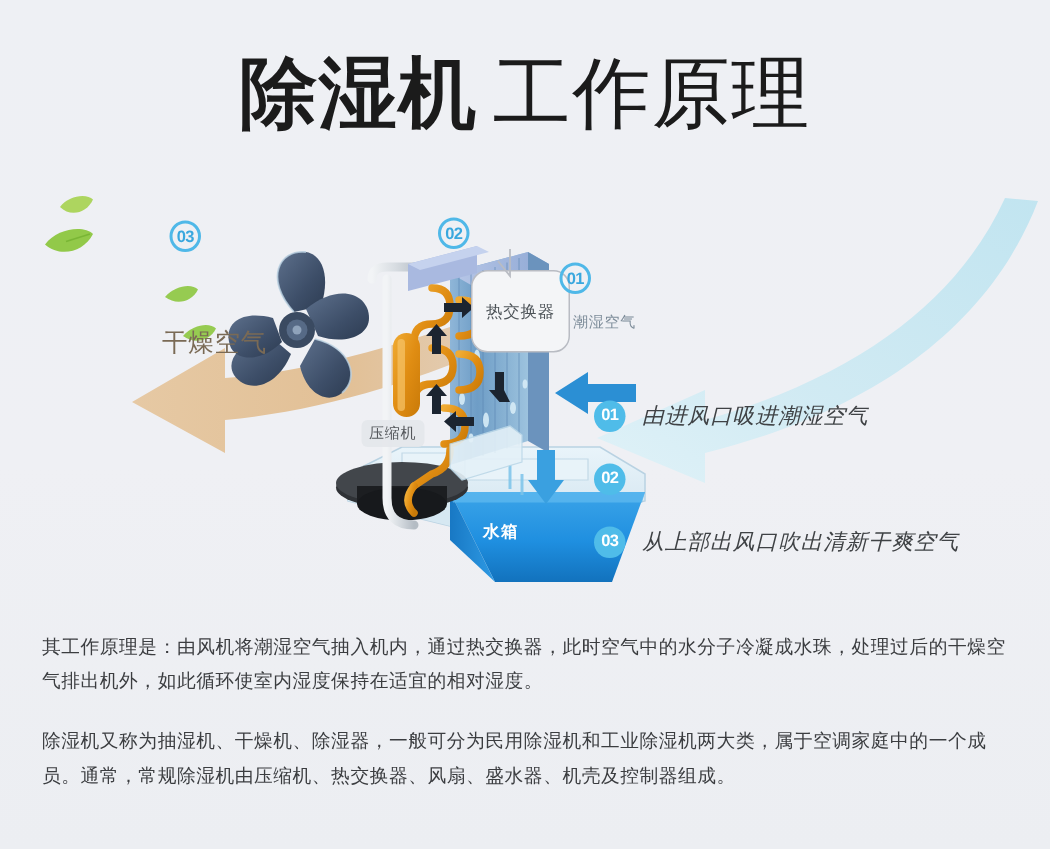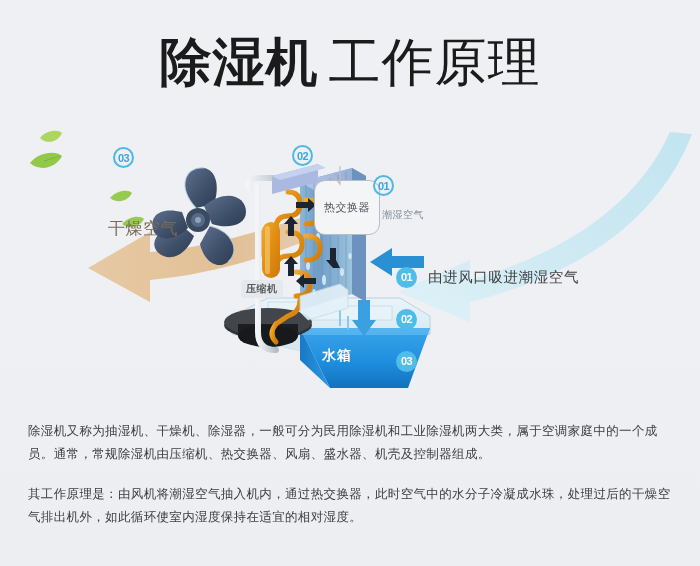--- a/index.html
+++ b/index.html
@@ -79,30 +79,30 @@
   .lbl-humid {
     left: 382px;
     top: 88px;
     color: #7d8c99;
     font-size: 10px;
   }
   .lbl-tank {
     left: 322px;
     top: 227px;
     color: #ffffff;
-    font-size: 14px;
+    font-size: 11px;
     font-weight: 700;
     letter-spacing: 1px;
   }
   .lbl-comp {
     left: 241px;
     top: 160px;
     color: #55585c;
     font-size: 10px;
-    font-weight: 700;
+    font-weight: 400;
     background: rgba(228,230,234,0.88);
     border-radius: 4px;
     padding: 2px 5px;
     letter-spacing: 0.5px;
   }
 
   
   .callout {
     position: absolute;
     left: 314px;
@@ -164,20 +164,21 @@
     align-items: center;
     justify-content: center;
     letter-spacing: -0.5px;
     margin-right: 11px;
   }
   .legend-text {
     font-size: 14.5px;
     color: #3f4245;
     letter-spacing: 0.6px;
     white-space: nowrap;
+    font-style: italic;
   }
 
   
   .body-copy {
     position: absolute;
     left: 28px;
     top: 420px;
     width: 648px;
   }
   .para {
@@ -387,21 +388,22 @@
   <div class="legend">
     <div class="legend-row">
       <span class="legend-badge">01</span>
       <span class="legend-text">由进风口吸进潮湿空气</span>
     </div>
     <div class="legend-row">
       <span class="legend-badge">02</span>
     </div>
     <div class="legend-row">
       <span class="legend-badge">03</span>
+      <span class="legend-text">从上部出风口吹出清新干爽空气</span>
     </div>
   </div>
 
   <div class="body-copy">
+    <p class="para">其工作原理是：由风机将潮湿空气抽入机内，通过热交换器，此时空气中的水分子冷凝成水珠，处理过后的干燥空气排出机外，如此循环使室内湿度保持在适宜的相对湿度。</p>
     <p class="para">除湿机又称为抽湿机、干燥机、除湿器，一般可分为民用除湿机和工业除湿机两大类，属于空调家庭中的一个成员。通常，常规除湿机由压缩机、热交换器、风扇、盛水器、机壳及控制器组成。</p>
-    <p class="para">其工作原理是：由风机将潮湿空气抽入机内，通过热交换器，此时空气中的水分子冷凝成水珠，处理过后的干燥空气排出机外，如此循环使室内湿度保持在适宜的相对湿度。</p>
   </div>
 
 </div>
 
 </body></html>

